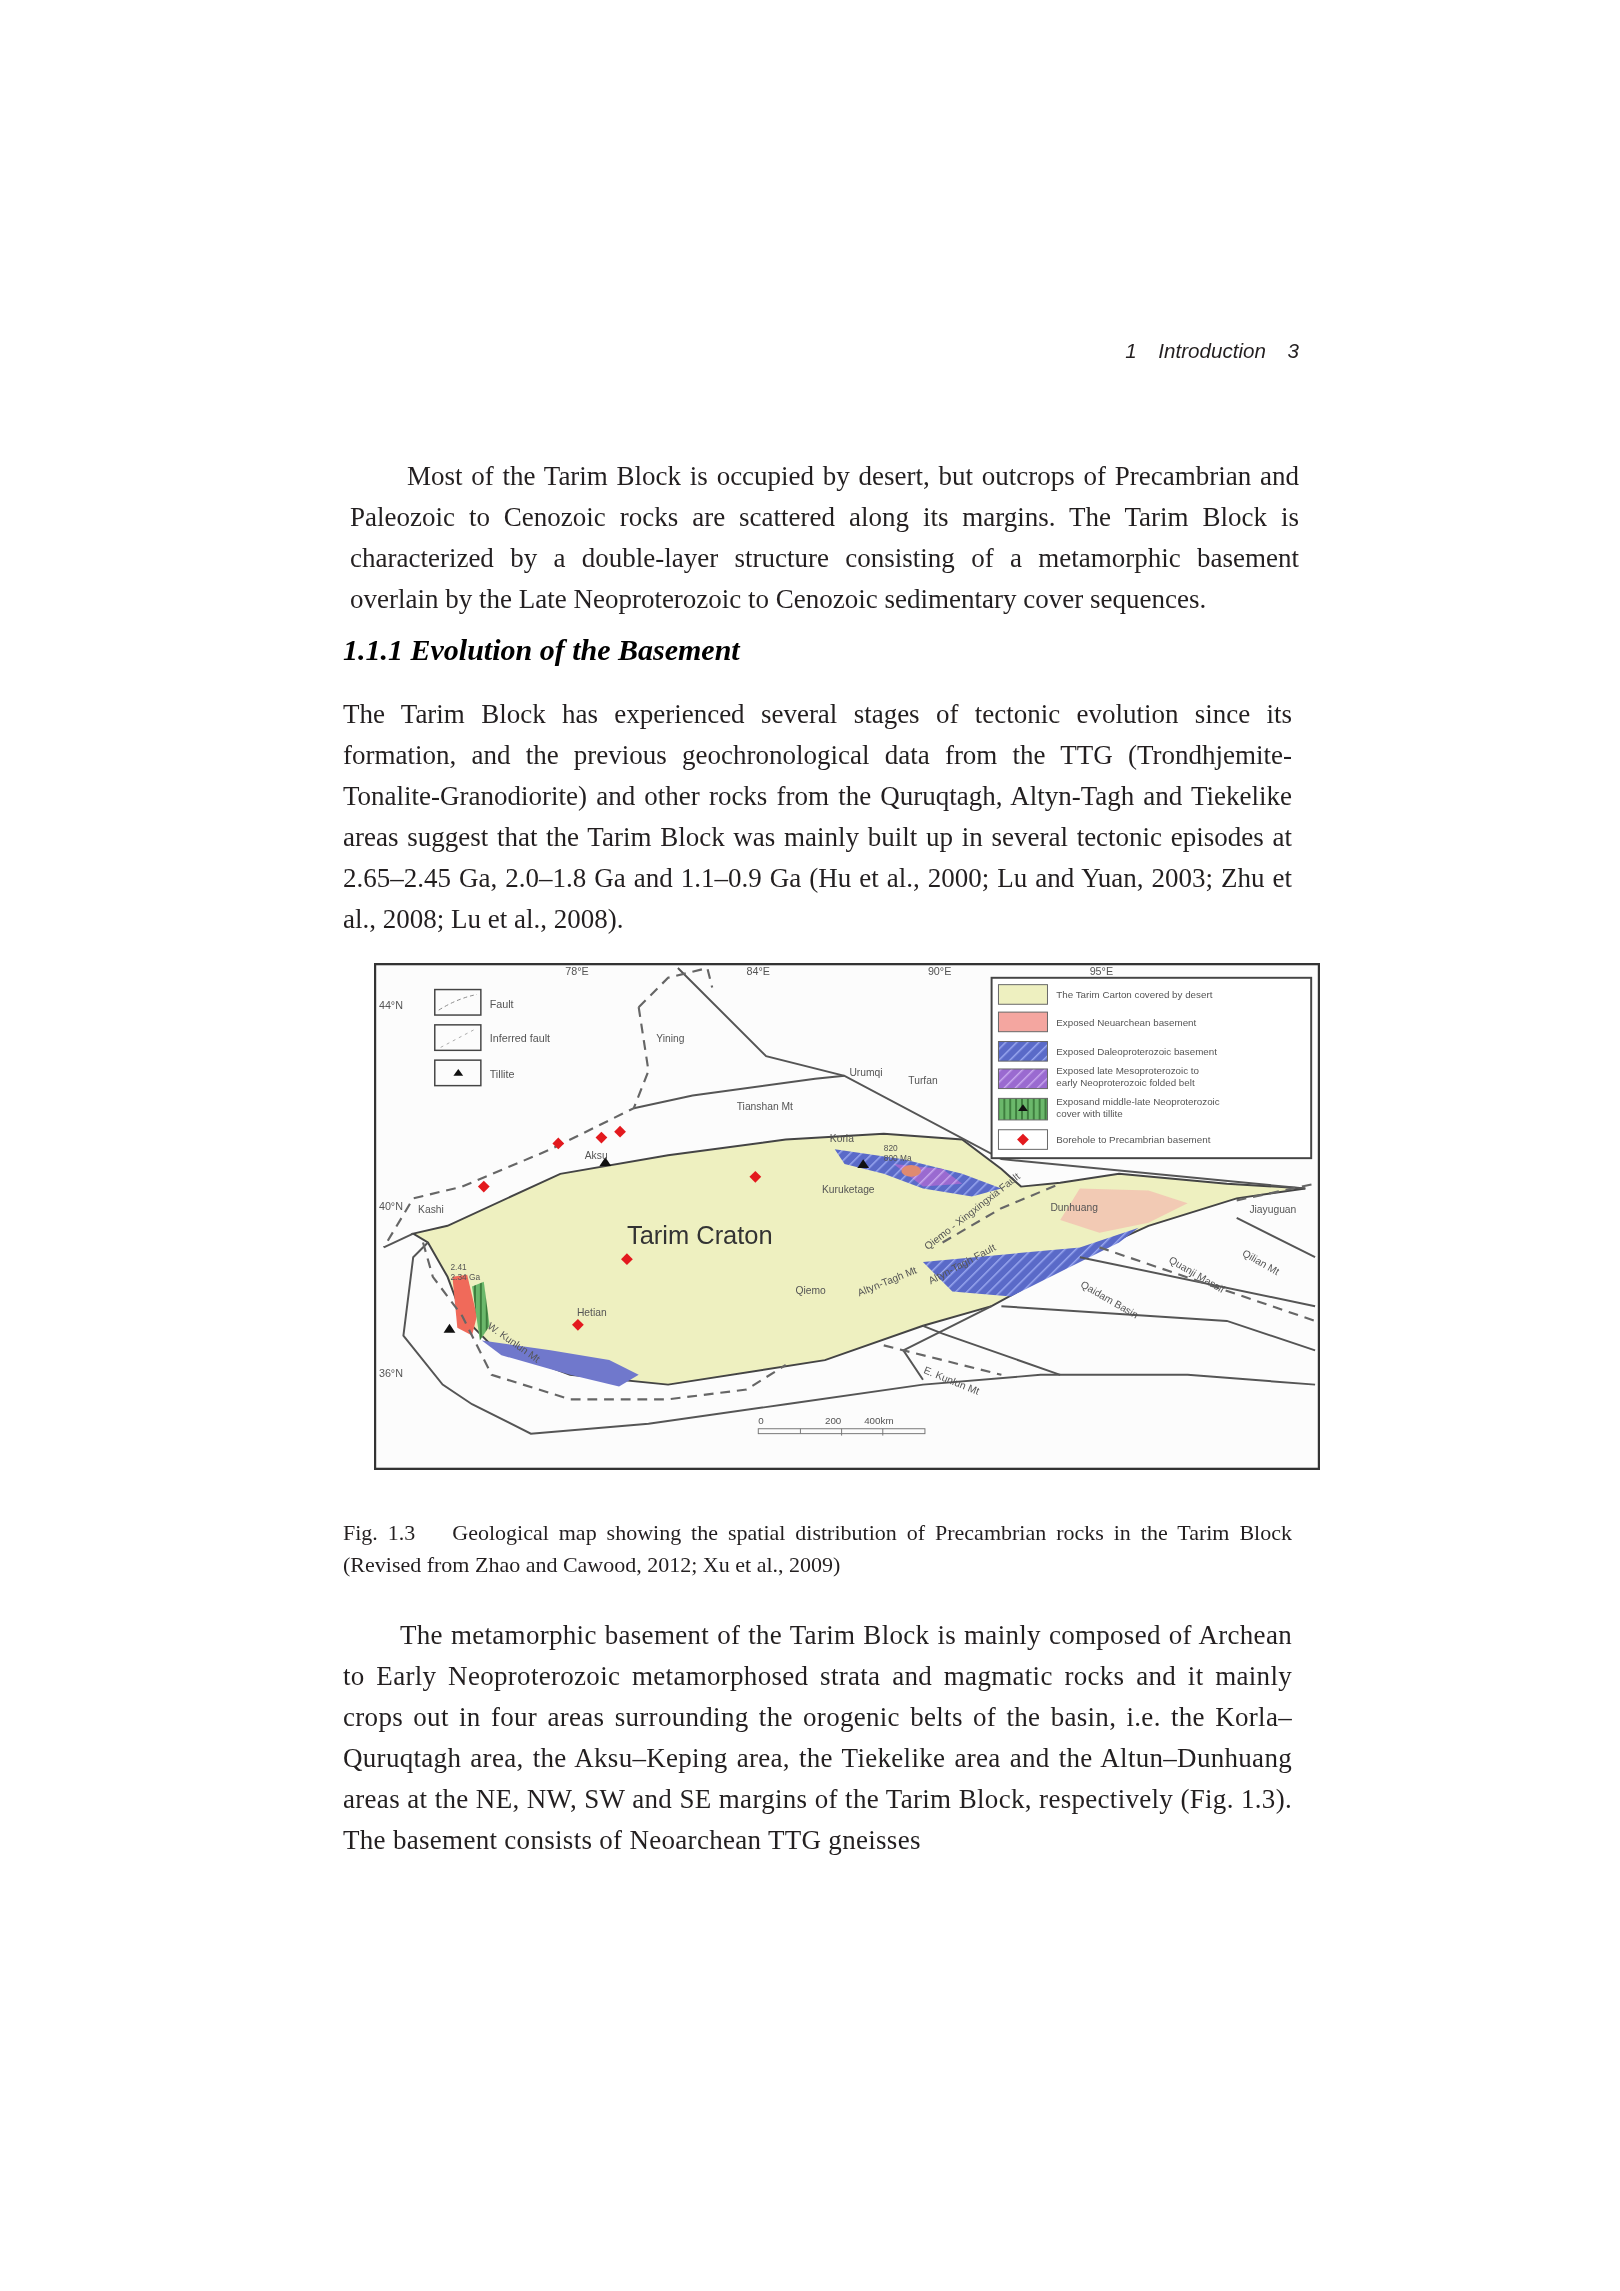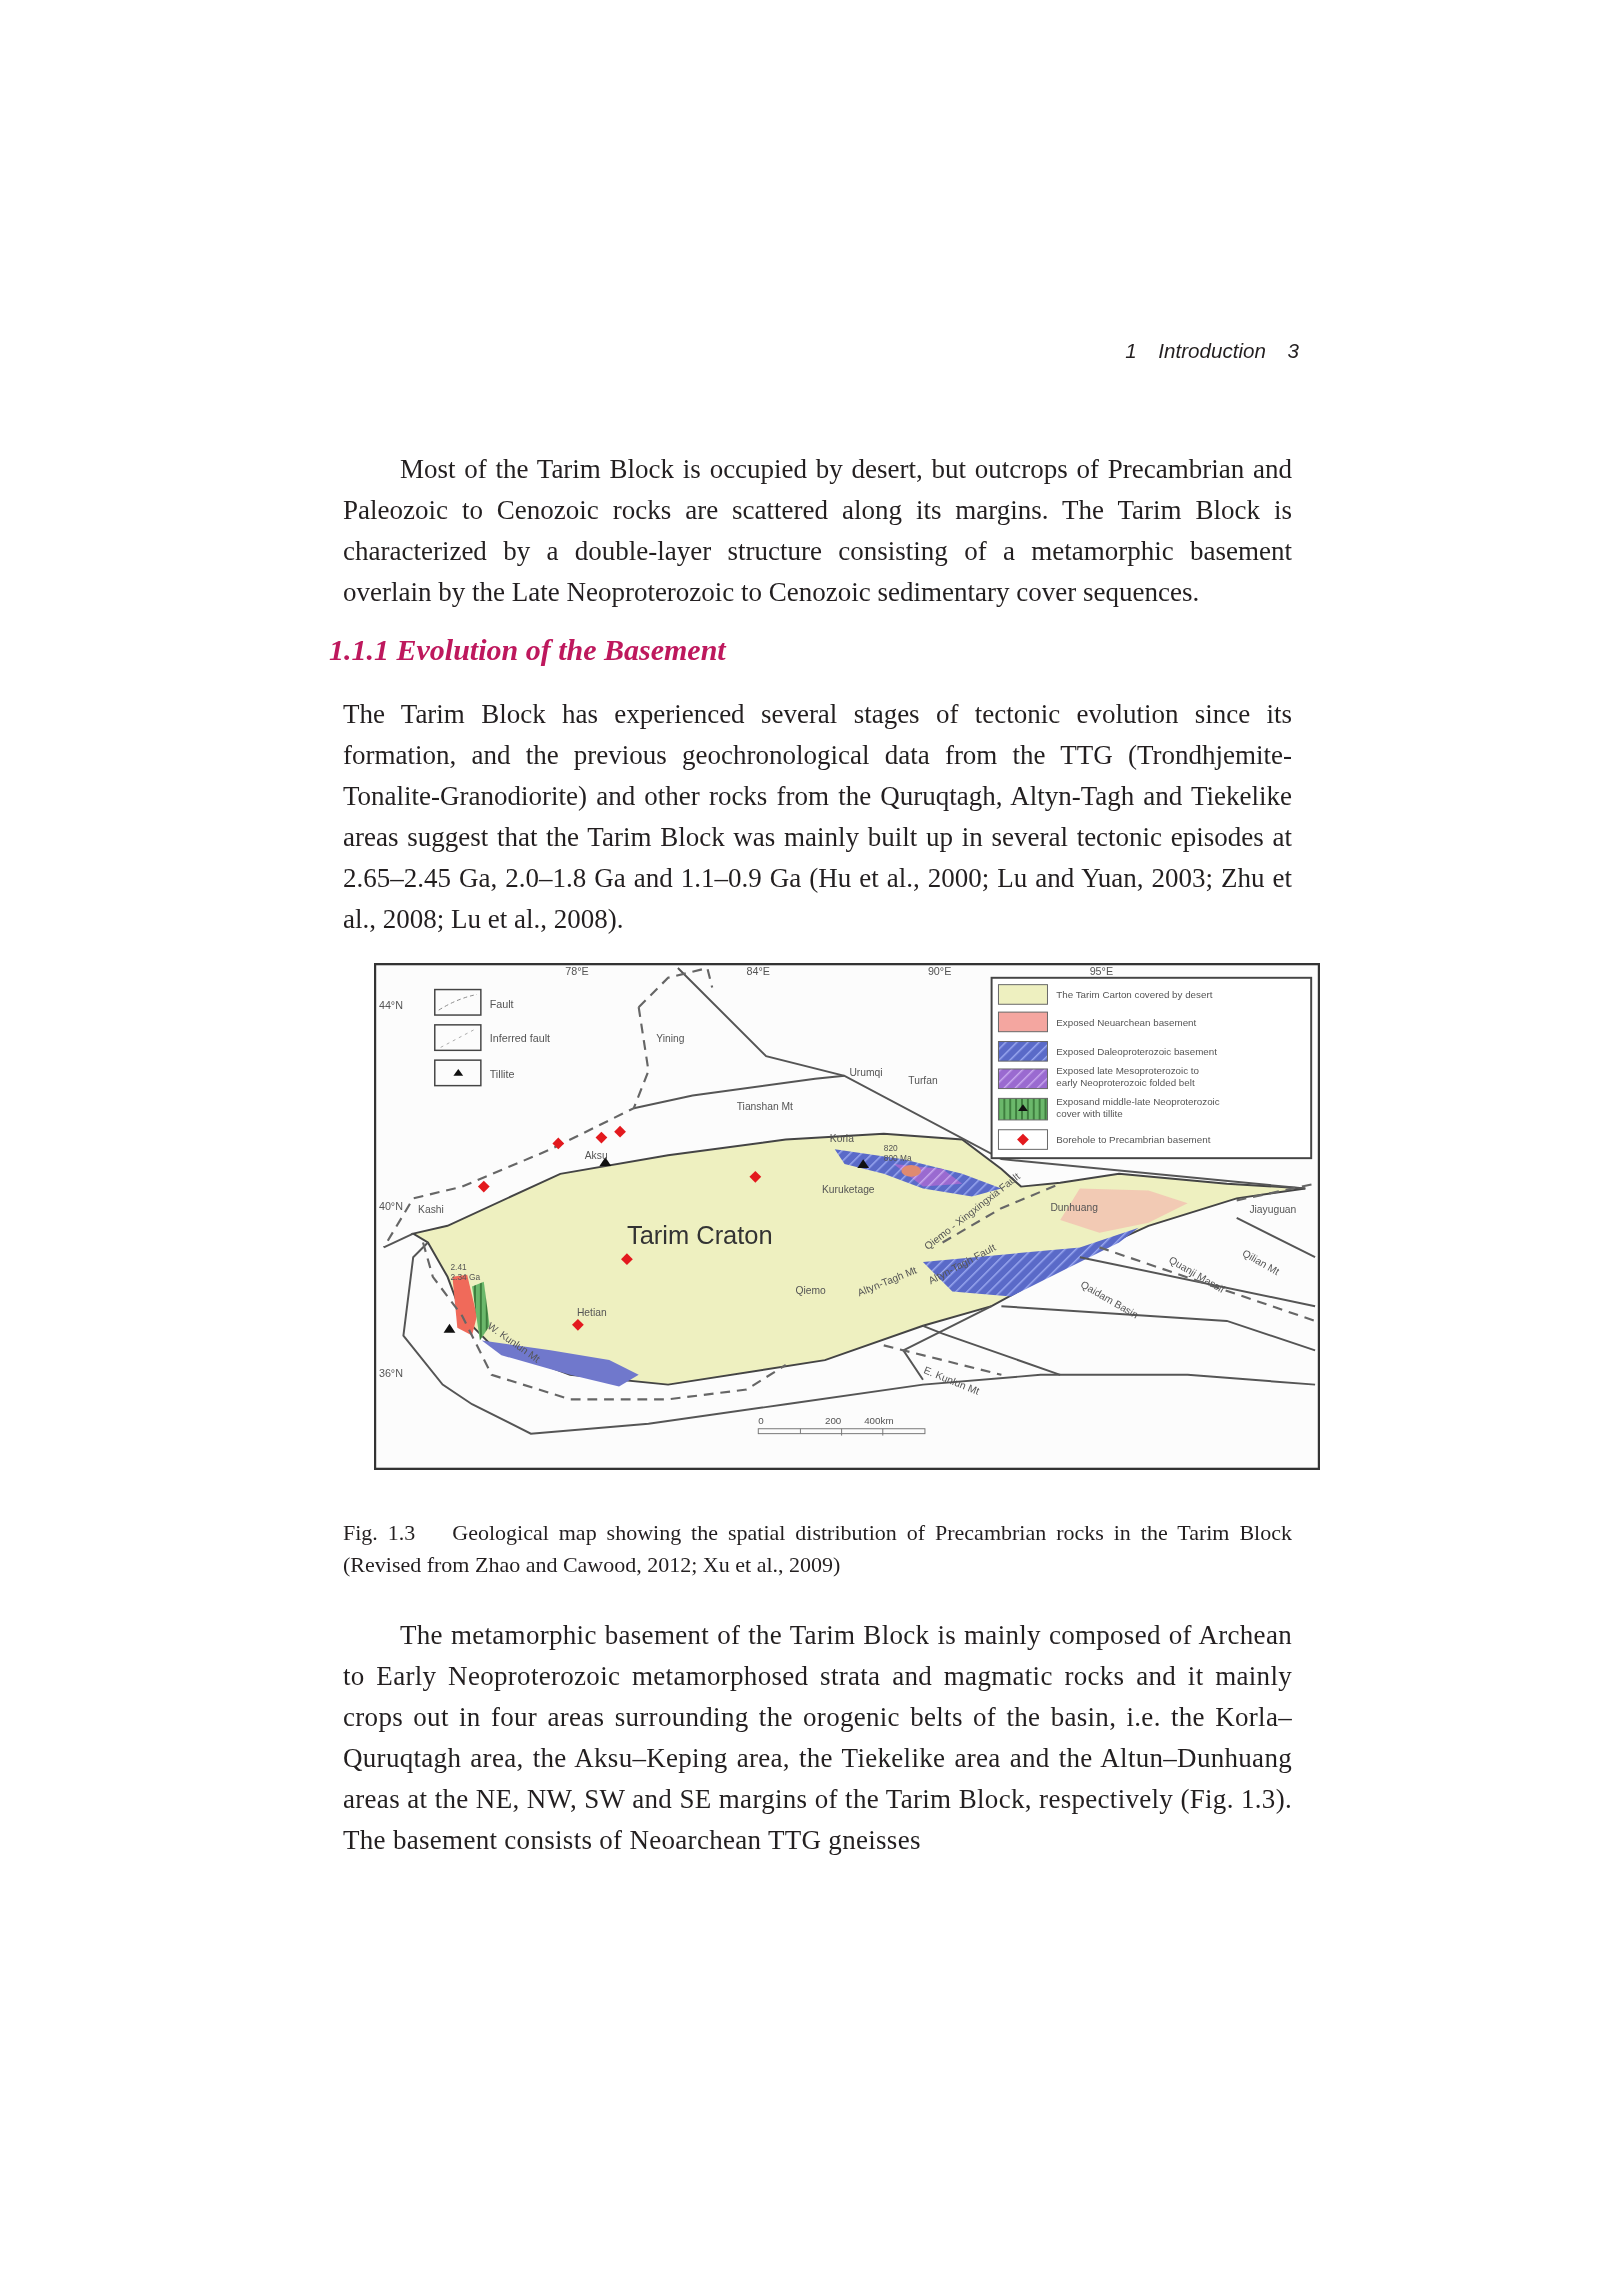--- a/index.html
+++ b/index.html
@@ -3,38 +3,38 @@
 <meta charset="utf-8">
 <style>
   html, body { margin:0; padding:0; background:#ffffff; }
   body { width:1620px; height:2292px; position:relative; overflow:hidden; }
   .runhead { position:absolute; top:339px; left:1078px; width:221px; text-align:right;
     font-family:"Liberation Sans", sans-serif; font-size:20.6px; color:#231f20;font-style:italic; }
   .runhead span { margin-left:21.6px; }
   .text { position:absolute; left:343px; width:949px; font-family:"Liberation Serif", serif;
     font-size:27px; line-height:41px; color:#231f20; text-align:justify; }
   .p1 { top:449px; text-indent:57px; }
-  .h3 { position:absolute; top:633px; left:329px; font-family:"Liberation Serif", serif;
-    font-style:italic; font-weight:bold; font-size:30px; color:#be185d; }
+  .h3 { position:absolute; top:633px; left:343px; font-family:"Liberation Serif", serif;
+    font-style:italic; font-weight:bold; font-size:30px; color:#000000; }
   .p2 { top:694px; }
   .p3 { top:1615px; text-indent:57px; letter-spacing:0.3px; }
   .figure { position:absolute; left:342px; top:963px; width:946px; height:507px;padding-left:32px; }
   .caption { position:absolute; top:1517px; left:343px; width:949px; font-family:"Liberation Serif", serif;
     font-size:22px; line-height:32px; color:#231f20; text-align:justify; }
   .caption .lbl { margin-right:27px; }
   svg text { font-family:"Liberation Sans", sans-serif; }
 </style>
 </head>
 <body>
 
 <div class="runhead">
   <span>1</span><span>Introduction</span><span>3</span>
 </div>
 
-<p class="text p1" style="margin:0">Most of the Tarim Block is occupied by desert, but outcrops of Precambrian and Paleozoic to Cenozoic rocks are scattered along its margins. The Tarim Block is characterized by a double-layer structure consisting of a metamorphic basement overlain by the Late Neoproterozoic to Cenozoic sedimentary cover sequences.</p>
+<p class="text p1" style="margin:7px">Most of the Tarim Block is occupied by desert, but outcrops of Precambrian and Paleozoic to Cenozoic rocks are scattered along its margins. The Tarim Block is characterized by a double-layer structure consisting of a metamorphic basement overlain by the Late Neoproterozoic to Cenozoic sedimentary cover sequences.</p>
 
 <div class="h3">1.1.1 Evolution of the Basement</div>
 
 <p class="text p2" style="margin:0">The Tarim Block has experienced several stages of tectonic evolution since its formation, and the previous geochronological data from the TTG (Trondhjemite-Tonalite-Granodiorite) and other rocks from the Quruqtagh, Altyn-Tagh and Tiekelike areas suggest that the Tarim Block was mainly built up in several tectonic episodes at 2.65–2.45 Ga, 2.0–1.8 Ga and 1.1–0.9 Ga (Hu et al., 2000; Lu and Yuan, 2003; Zhu et al., 2008; Lu et al., 2008).</p>
 
 <div class="figure">
 <svg width="946" height="507" viewBox="0 0 965 517">
   <defs>
     <pattern id="hatchBlue" width="8" height="8" patternUnits="userSpaceOnUse" patternTransform="rotate(45)">
       <rect width="8" height="8" fill="#5a6ac8"></rect>

